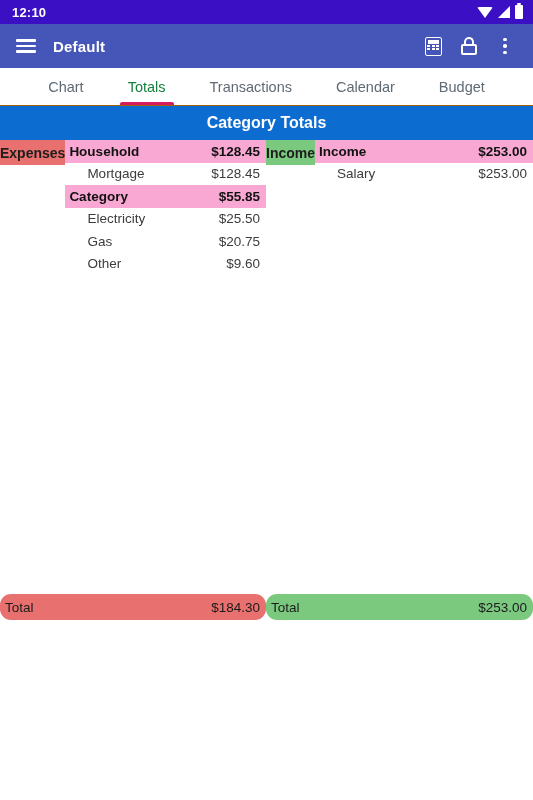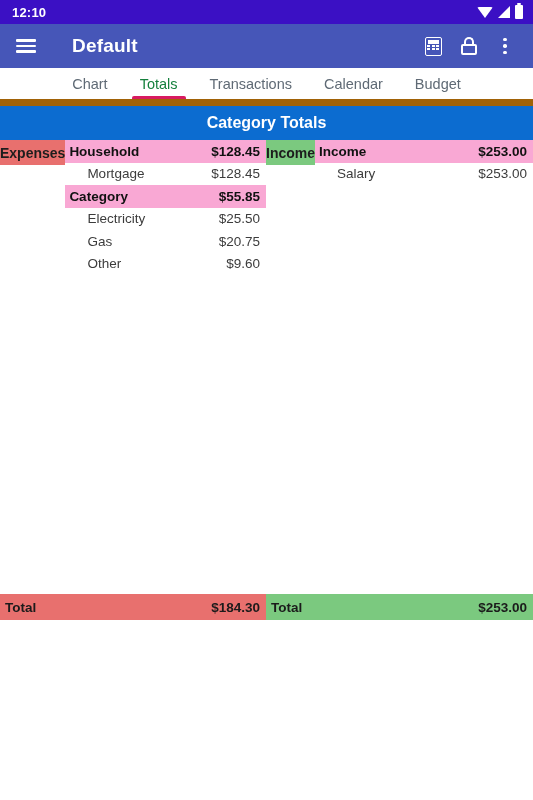--- a/index.html
+++ b/index.html
@@ -25,35 +25,35 @@
   .ic-batt::after { content:""; position:absolute; top:-2px; left:2px; width:4px; height:2px; background:#fff; border-radius:1px; }
 
   
   .app-bar {
     height: 44px; flex: 0 0 44px; background: #4656B8; display: flex; align-items: center;
     padding: 0 10px 0 8px; color: #ffffff;
   }
   .icon-btn { width: 36px; height: 36px; display: flex; align-items: center; justify-content: center; cursor: pointer; }
   .hamburger { display: flex; flex-direction: column; justify-content: center; gap: 3px; width: 20px; }
   .hamburger span { display: block; height: 2.5px; background: #fff; border-radius: 1px; width: 100%; }
-  .app-title { font-size: 19px; font-weight: bold; margin-left: 28px; flex: 1; letter-spacing: .2px; }
+  .app-title { font-size: 15px; font-weight: bold; margin-left: 9px; flex: 1; letter-spacing: .2px; }
   .calc-ic { width: 17px; height: 19px; border: 1.8px solid #fff; border-radius: 2px; display: flex; flex-direction: column; align-items: center; padding: 2px 1px 1px; gap: 1.5px; }
   .calc-ic .scr { width: 11px; height: 4px; background: #fff; }
   .calc-ic .keys { display: grid; grid-template-columns: repeat(3, 3px); gap: 1.2px; }
   .calc-ic .keys i { width: 3px; height: 2px; background: #fff; display: block; }
   .lock-ic { position: relative; width: 16px; height: 19px; }
   .lock-ic .shackle { position: absolute; top: 0; left: 3px; width: 10px; height: 9px; border: 2px solid #fff; border-bottom: none; border-radius: 5px 5px 0 0; }
   .lock-ic .body { position: absolute; bottom: 1px; left: 0; width: 16px; height: 11px; border: 2px solid #fff; border-radius: 2px; }
   .dots-ic { display: flex; flex-direction: column; gap: 3px; align-items: center; }
   .dots-ic i { width: 3.5px; height: 3.5px; border-radius: 50%; background: #fff; display: block; }
 
   
   .tab-bar {
     height: 38px; flex: 0 0 38px; background: #ffffff; display: flex; align-items: stretch;
-    justify-content: center; gap: 0; border-bottom: 7px solid #a16207;
+    justify-content: center; gap: 12px; border-bottom: 1px solid #a16207;
   }
   .tab { display: flex; align-items: center; padding: 0 16px; font-size: 14.5px; color: #5f6a75;
          cursor: pointer; position: relative; }
   .tab.active { color: #15803d; }
   .tab.active::after { content: ""; position: absolute; left: 8px; right: 8px; bottom: 0; height: 3px; background: #D81B60; border-radius: 2px 2px 0 0; }
 
   
   .banner { height: 34px; flex: 0 0 34px; background: #0C6CD0; color: #fff; display: flex;
             align-items: center; justify-content: center; font-size: 16px; font-weight: bold; }
 
@@ -70,21 +70,21 @@
          padding: 0 6px 0 4px; color: #202020; }
   .row.parent { background: #f9a8d4; font-weight: bold; color: #111; }
   .row.child { background: #ffffff; color: #3c3c3c; }
   .row .label { flex: 1 1 auto; white-space: nowrap; overflow: hidden; text-overflow: ellipsis; }
   .row.child .label { padding-left: 18px; }
   .row .amount { flex: 0 0 auto; text-align: left; padding-left: 8px; }
 
   
   .footer { height: 26px; flex: 0 0 26px; display: flex; }
   .foot { width: 266px; display: flex; align-items: center; justify-content: space-between;
-          padding: 0 6px 0 5px; font-size: 13.5px; font-weight: bold; color: #1b1b1b; }
+          padding: 0 6px 0 5px; font-size: 13.5px; font-weight: normal; color: #1b1b1b; border-radius: 11px; }
   .foot.exp { background: #E8706E; }
   .foot.inc { width: 267px; background: #7BC97F; }
 </style>
 </head>
 <body>
 
 <div class="phone">
 
   <div class="status-bar">
     <div class="status-clock">12:10</div>

